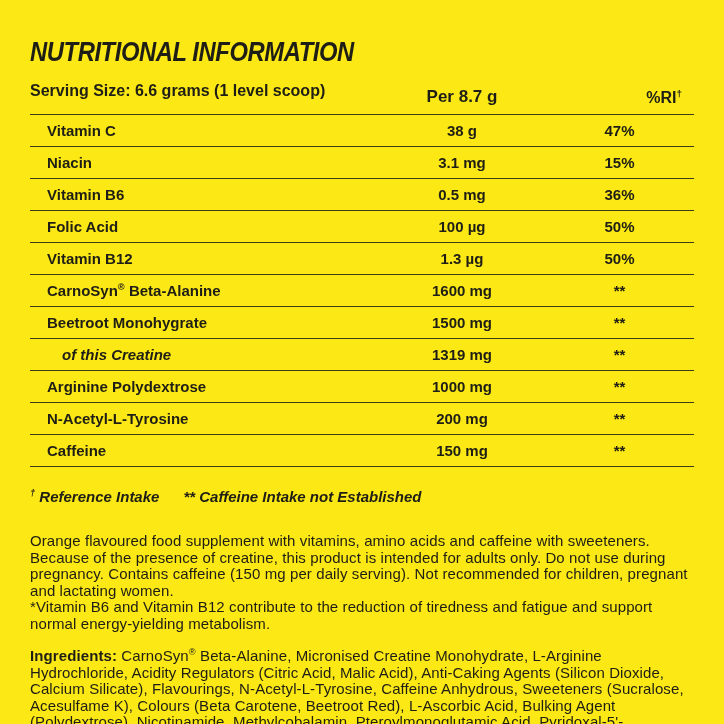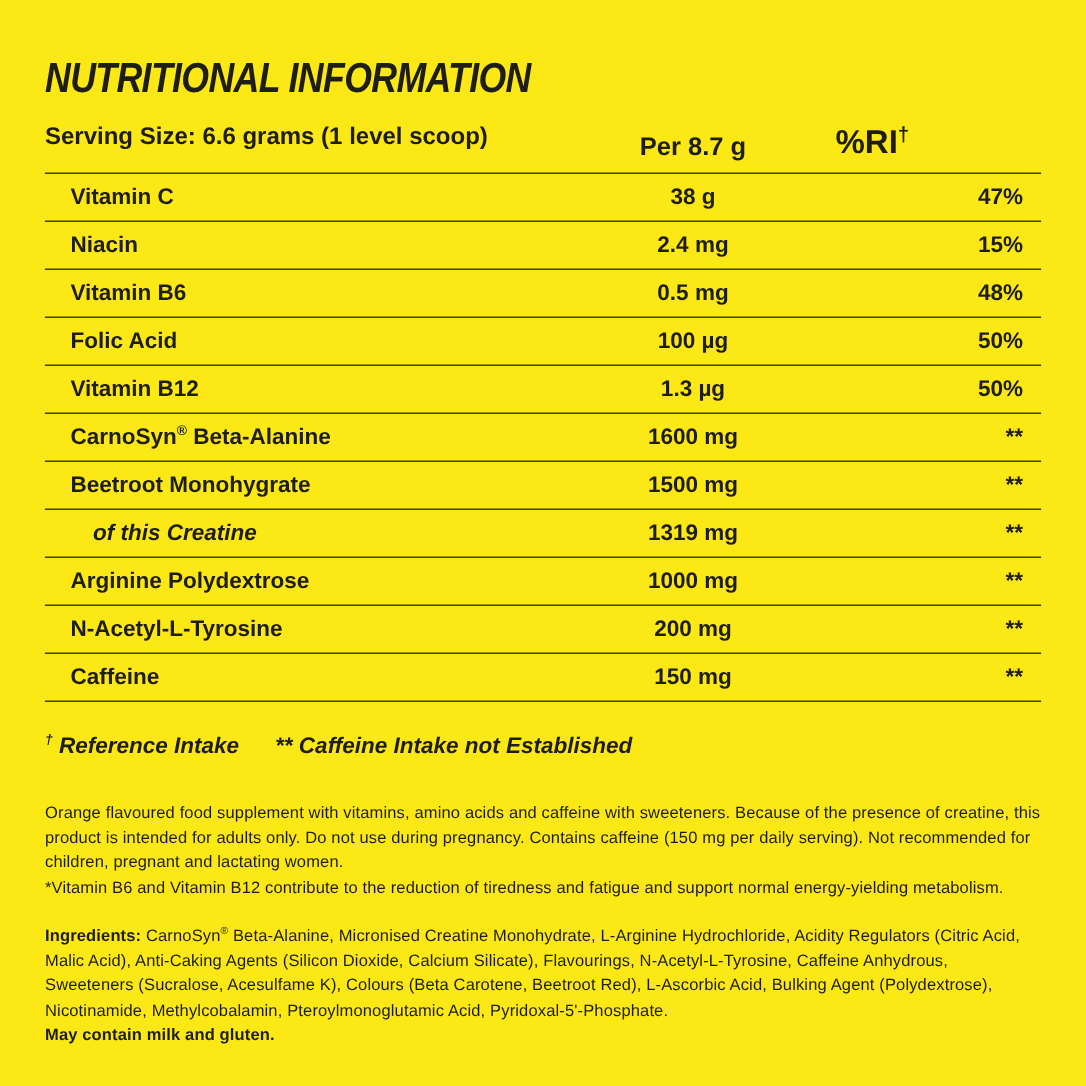--- a/index.html
+++ b/index.html
@@ -42,52 +42,53 @@
   .col-amount-hdr {
     width: 190px;
     text-align: center;
     font-size: 17px;
     font-weight: 700;
     padding-bottom: 7px;
   }
   .col-ri-hdr {
     width: 125px;
     margin-right: 12px;
-    font-size: 22px;
+    text-align: right;
+    font-size: 16px;
     font-weight: 700;
     padding-bottom: 7px;
   }
   sup { font-size: 62%; line-height: 0; }
   
   .table { border-top: 1px solid rgba(30,29,22,0.85); }
   .row {
     display: flex;
     align-items: center;
     height: 31px;
     border-bottom: 1px solid rgba(30,29,22,0.85);
     font-size: 15px;
     font-weight: 700;
   }
   .row .c-name { flex: 1; padding-left: 17px; }
   .row.indent .c-name { padding-left: 32px; font-style: italic; }
   .row .c-amount { width: 190px; text-align: center; }
-  .row .c-ri { width: 125px; margin-right: 12px; text-align: right; }
+  .row .c-ri { width: 125px; margin-right: 12px; text-align: center; }
   
   .footnotes {
     margin-top: 21px;
     display: flex;
     gap: 24px;
     font-size: 15px;
     font-weight: 700;
     font-style: italic;
   }
   
   .body-text {
     margin: 28px 0 0 0;
-    font-size: 11px;
+    font-size: 15px;
     line-height: 16.5px;
     letter-spacing: 0.1px;
   }
   .body-text .claim { display: block; }
   .ingredients { margin-top: 16px; }
   .bold { font-weight: 700; }
   .allergen { display: block; font-weight: 700; }
 </style>
 </head>
 <body>
@@ -103,27 +104,27 @@
   </div>
 
   <div class="table" id="nutrient-table">
       <div class="row">
         <div class="c-name marks">Vitamin C</div>
         <div class="c-amount marks">38 g</div>
         <div class="c-ri marks">47%</div>
       </div>
       <div class="row">
         <div class="c-name marks">Niacin</div>
-        <div class="c-amount marks">2.4 mg</div>
+        <div class="c-amount marks">3.1 mg</div>
         <div class="c-ri marks">15%</div>
       </div>
       <div class="row">
         <div class="c-name marks">Vitamin B6</div>
         <div class="c-amount marks">0.5 mg</div>
-        <div class="c-ri marks">48%</div>
+        <div class="c-ri marks">36%</div>
       </div>
       <div class="row">
         <div class="c-name marks">Folic Acid</div>
         <div class="c-amount marks">100 µg</div>
         <div class="c-ri marks">50%</div>
       </div>
       <div class="row">
         <div class="c-name marks">Vitamin B12</div>
         <div class="c-amount marks">1.3 µg</div>
         <div class="c-ri marks">50%</div>

